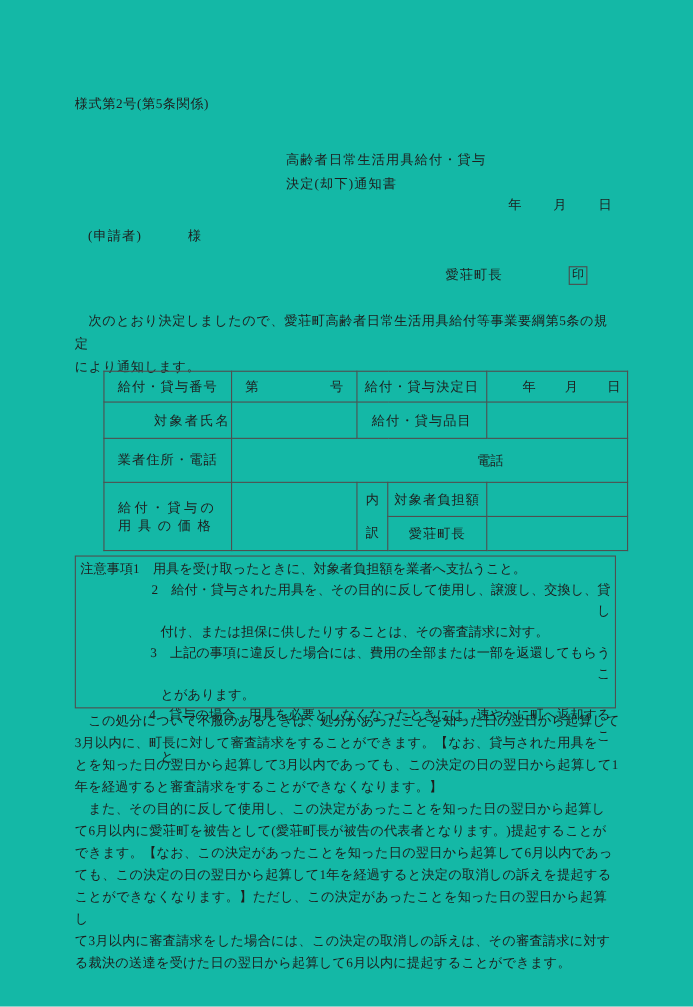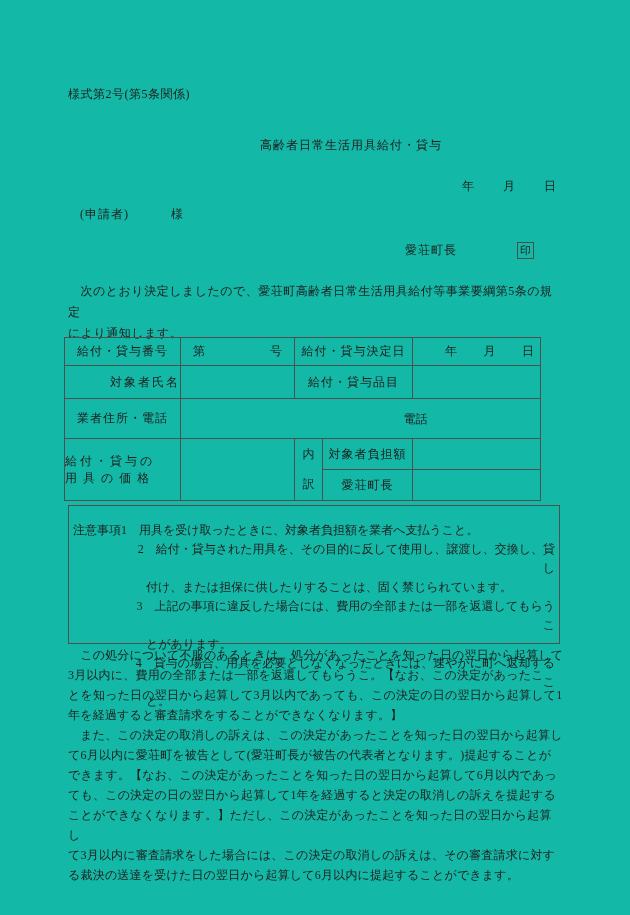--- a/index.html
+++ b/index.html
@@ -31,66 +31,67 @@
   .issuer-line .mayor { letter-spacing:1px; }
   .seal-box {
     width:17px; height:17px;
     border:1px solid #4c4c4c;
     font-size:11px; line-height:15px; text-align:center;
   }
 
   .intro { left:68px; top:281px; width:496px; line-height:21px; letter-spacing:0.5px; }
 
   table.decision {
-    position:absolute; left:64px; top:337px; width:476px;
+    position:absolute; left:94px; top:337px; width:476px;
     border-collapse:collapse; table-layout:fixed;
   }
   table.decision td {
     border:1px solid #4f4f4f;
     font-size:12px; vertical-align:middle;
     overflow:hidden;
   }
   td.lbl { text-align:center; letter-spacing:1px; }
   td.lbl-wide { text-align:right; letter-spacing:2px; }
   .num-cell { }
   .num-cell .inner { display:flex; justify-content:space-between; padding:0 12px; }
   .ymd-cell .inner { display:flex; justify-content:space-between; padding:0 6px 0 32px; }
   .vendor-span { position:relative; }
   .vendor-span .phone { position:absolute; left:62%; top:50%; transform:translateY(-50%); }
-  .price-lbl { text-align:left; }
+  .price-lbl { text-align:center; }
   .price-lbl .l1 { letter-spacing:3px; }
   .price-lbl .l2 { letter-spacing:6px; }
   .uchiwake {
     text-align:center;
   }
   .uchiwake .inner {
     display:flex; flex-direction:column; justify-content:space-around;
     align-items:center; height:60px;
   }
 
   .notes-box {
     left:68px; top:505px; width:492px; height:139px;
     border:1px solid #4f4f4f;
-    padding:15px 4px 0 4px;
+    padding:2px 4px 0 4px;
     line-height:19px;
   }
   .notes-box .ind1 { padding-left:61px;text-align:right; }
   .notes-box .ind2 { padding-left:73px; }
 
   .appeal { left:68px; top:645px; width:496px; line-height:20px; letter-spacing:0.2px; }
 </style>
 </head>
 <body>
 
 <div class="page">
 
   <div class="abs form-number">様式第2号(第5条関係)</div>
 
   <div class="abs doc-title">
     <div>高齢者日常生活用具給付・貸与</div>
+    <div>決定(却下)通知書</div>
   </div>
 
   <div class="abs date-line">
     <span>年</span>
     <span>月</span>
     <span>日</span>
   </div>
 
   <div class="abs applicant-line">
     <span>(申請者)</span>
@@ -163,36 +164,36 @@
     <tr style="height:31px">
       <td class="lbl">愛荘町長</td>
       <td></td>
     </tr>
   </tbody>
     </table>
 
   <div class="abs notes-box">
     <div>注意事項1　用具を受け取ったときに、対象者負担額を業者へ支払うこと。</div>
     <div class="ind1">2　給付・貸与された用具を、その目的に反して使用し、譲渡し、交換し、貸し</div>
-    <div class="ind2">付け、または担保に供したりすることは、固く禁じられています。</div>
+    <div class="ind2">付け、または担保に供したりすることは、その審査請求に対す。</div>
     <div class="ind1">3　上記の事項に違反した場合には、費用の全部または一部を返還してもらうこ</div>
     <div class="ind2">とがあります。</div>
     <div class="ind1">4　貸与の場合、用具を必要としなくなったときには、速やかに町へ返却するこ</div>
     <div class="ind2">と。</div>
   </div>
 
   <div class="abs appeal">
     <div>
       <div>　この処分について不服のあるときは、処分があったことを知った日の翌日から起算して</div>
-      <div>3月以内に、費用の全部または一部を返還してもらうこ。【なお、この決定があったこ</div>
+      <div>3月以内に、町長に対して審査請求をすることができます。【なお、貸与された用具を</div>
       <div>とを知った日の翌日から起算して3月以内であっても、この決定の日の翌日から起算して1</div>
       <div>年を経過すると審査請求をすることができなくなります。】</div>
     </div>
     <div>
-      <div>　また、この決定の取消しの訴えは、この決定があったことを知った日の翌日から起算し</div>
+      <div>　また、その目的に反して使用し、この決定があったことを知った日の翌日から起算し</div>
       <div>て6月以内に愛荘町を被告として(愛荘町長が被告の代表者となります。)提起することが</div>
       <div>できます。【なお、この決定があったことを知った日の翌日から起算して6月以内であっ</div>
       <div>ても、この決定の日の翌日から起算して1年を経過すると決定の取消しの訴えを提起する</div>
       <div>ことができなくなります。】ただし、この決定があったことを知った日の翌日から起算し</div>
       <div>て3月以内に審査請求をした場合には、この決定の取消しの訴えは、その審査請求に対す</div>
       <div>る裁決の送達を受けた日の翌日から起算して6月以内に提起することができます。</div>
     </div>
   </div>
 
 </div>

